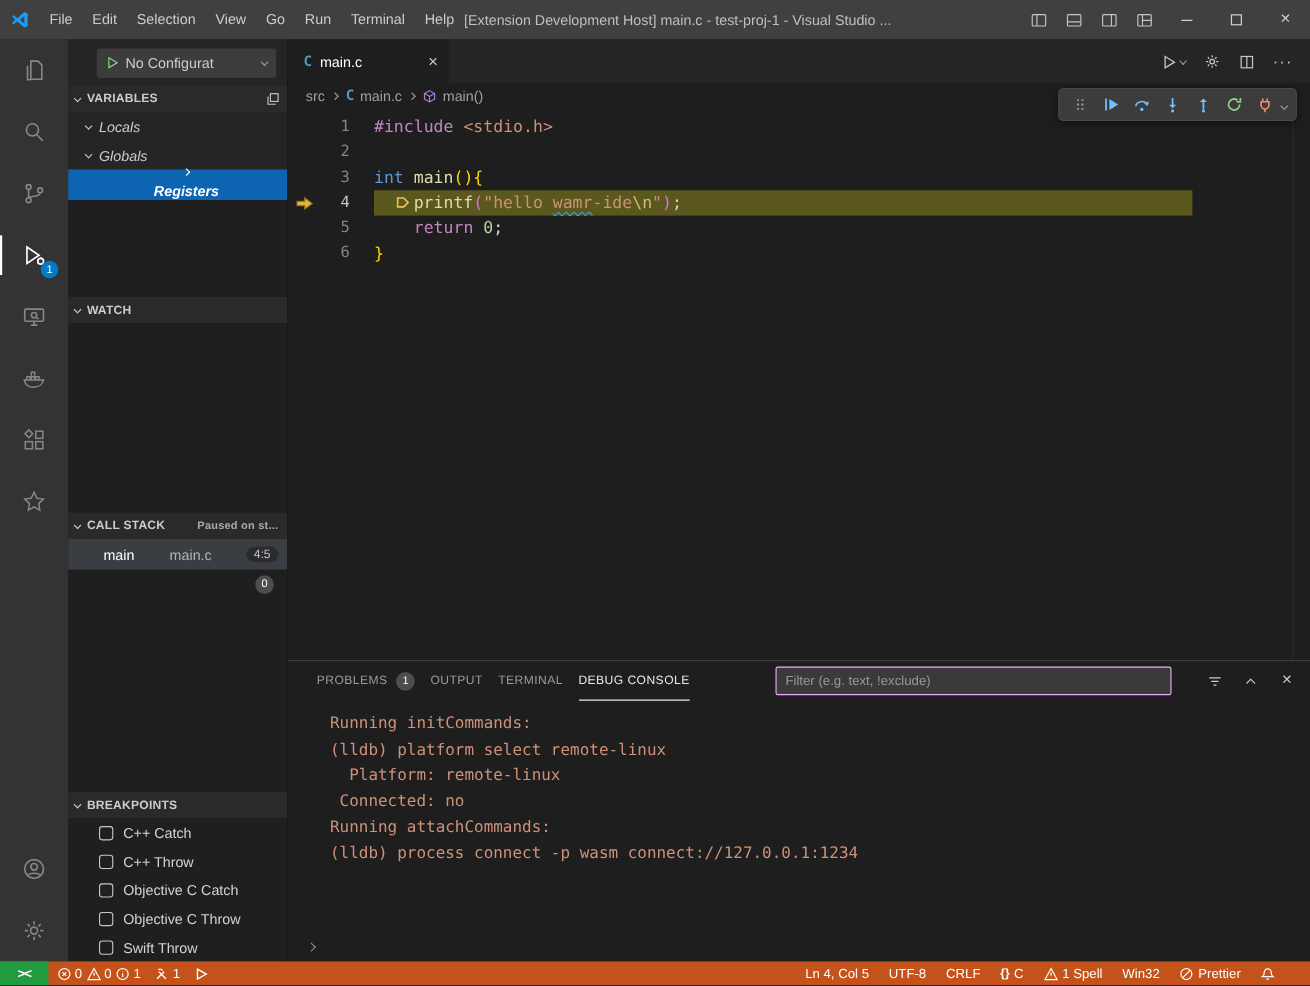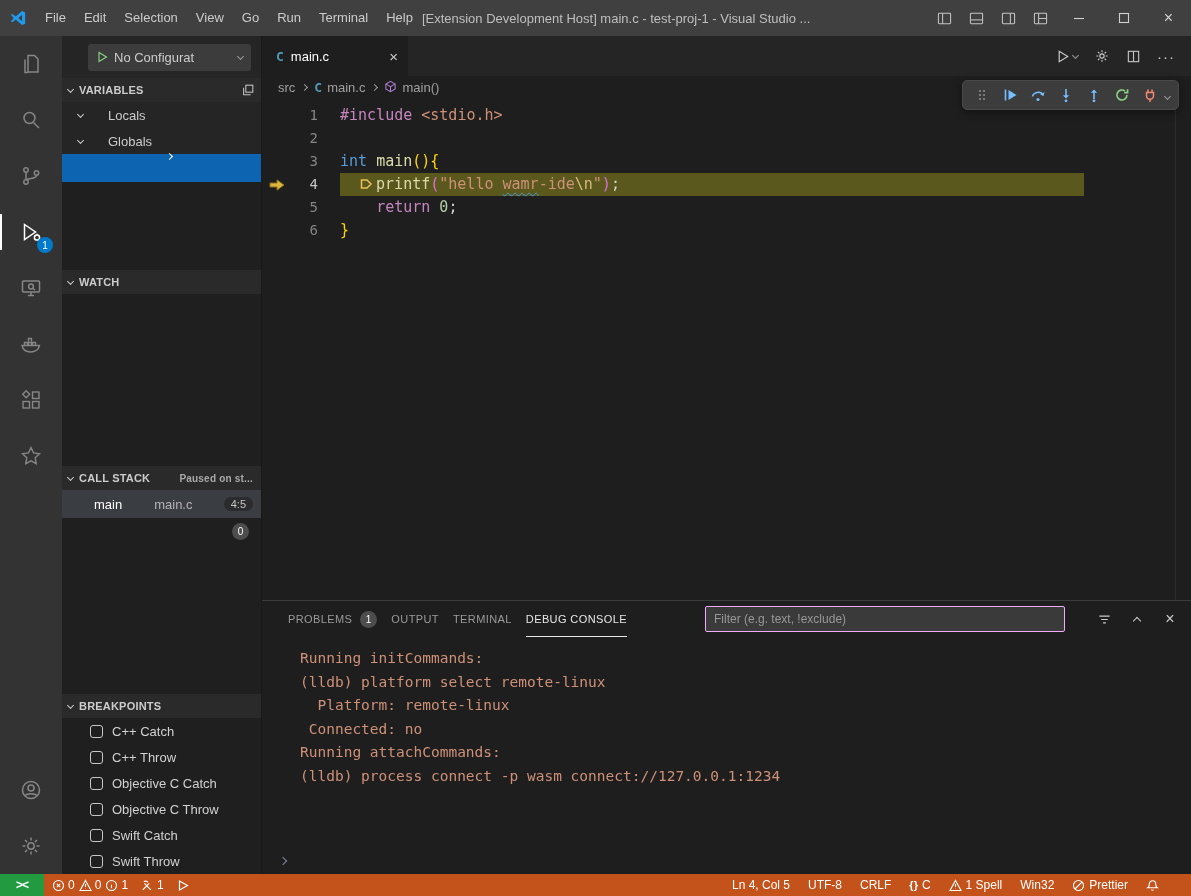--- a/index.html
+++ b/index.html
@@ -37,21 +37,21 @@
   
   .sidebar { width:200px; background:#212122; display:flex; flex-direction:column; flex-shrink:0; border-right:1px solid #191919; }
   .runbar { height:42px; background:#252526; display:flex; align-items:center; padding:0 10px 0 26px; }
   .run-select { flex:1; height:27px; background:#3c3c3c; border-radius:3px; display:flex; align-items:center; gap:6px; padding:0 8px; cursor:pointer; }
   .run-label { flex:1; color:#cccccc; font-size:13px; white-space:nowrap; overflow:hidden; }
   .sec-header { height:24px; background:#2a2a2b; display:flex; align-items:center; padding:0 6px 0 6px; gap:6px;
                 font-size:11px; font-weight:bold; color:#cccccc; letter-spacing:.2px; cursor:pointer; }
   .sec-header .hspacer { flex:1; }
   .sec-status { font-size:10px; font-weight:bold; color:#a9a9a9; padding-right:2px; white-space:nowrap; }
   .tree { background:#252526; }
-  .tree-row { height:26px; display:flex; align-items:center; gap:25px; padding-left:16px; color:#cccccc; cursor:pointer; }
+  .tree-row { height:26px; display:flex; align-items:center; gap:7px; padding-left:16px; color:#cccccc; cursor:pointer;font-style:italic; }
   .tree-row.selected { height:28px; background:var(--selection-blue,#0d64b0); color:#ffffff;flex-direction:column; }
   .fill { background:#1f1f20; }
   .f1 { height:88px; } .f2 { height:172px; } .f3 { flex:1; }
   .cs-row { height:28px; background:#3a3d41; display:flex; align-items:center; padding:0 8px 0 32px; gap:8px; cursor:pointer; }
   .cs-fn { color:#ffffff; }
   .cs-file { color:#b4b4b4; margin-left:24px; }
   .cs-pos { margin-left:auto; background:#2b2b2e; border-radius:8px; padding:1px 7px; font-size:11px; color:#c5c5c5; }
   .zero-row { height:26px; background:#1f1f20; display:flex; align-items:center; justify-content:flex-end; padding-right:12px; }
   .round-badge { min-width:17px; height:17px; border-radius:9px; background:#4d4d4d; color:#ffffff; font-size:10px;
                  display:flex; align-items:center; justify-content:center; padding:0 4px; }
@@ -73,21 +73,21 @@
   .tabbar { height:40px; background:#252526; display:flex; align-items:stretch; }
   .tab { width:146px; background:#1e1e1e; display:flex; align-items:center; gap:7px; padding:0 10px 0 14px; cursor:pointer; }
   .tab-label { color:#ffffff; font-size:13px; }
   .tab-close { margin-left:auto; color:#cccccc; font-size:15px; line-height:1; cursor:pointer; }
   .cicon { color:#519aba; font-weight:bold; font-size:13px; font-family:"DejaVu Sans Mono",monospace; }
   .tab-actions { margin-left:auto; display:flex; align-items:center; gap:16px; padding-right:16px; color:#c5c5c5; }
   .ta-btn { display:flex; align-items:center; gap:3px; cursor:pointer; }
   .dots { font-size:15px; letter-spacing:1px; line-height:1; }
 
   .breadcrumbs { height:22px; display:flex; align-items:center; gap:7px; padding-left:16px; color:#a0a0a0; font-size:13px; background:#1e1e1e; }
-  .bc-item { display:flex; gap:5px; cursor:pointer; }
+  .bc-item { display:flex; align-items:center; gap:5px; cursor:pointer; }
 
   .code-area { flex:1; position:relative; font-family:"DejaVu Sans Mono","Liberation Mono",monospace; font-size:15px; padding-top:6px; overflow:hidden; }
   .code-area::after { content:""; position:absolute; right:15px; top:0; bottom:0; width:1px; background:rgba(255,255,255,0.06); }
   .code-line { display:flex; height:23px; line-height:23px; }
   .gutter { width:78px; flex-shrink:0; position:relative; text-align:right; padding-right:22px; color:#858585; font-size:14px; cursor:pointer; }
   .code-line.current .gutter { color:#c6c6c6; }
   .ct { white-space:pre; cursor:text; }
   .code-line.current .ct { background:var(--current-line-olive,#5a581d); width:744px; }
   .tk-pp{color:#C586C0} .tk-kw{color:#569CD6} .tk-fn{color:#DCDCAA} .tk-str{color:#CE9178}
   .tk-esc{color:#D7BA7D} .tk-num{color:#B5CEA8} .tk-b1{color:#FFD700} .tk-b2{color:#DA70D6} .tk-pl{color:#D4D4D4}
@@ -337,24 +337,20 @@
             <span class="bp-check"></span>
             <span class="bp-label">C++ Throw</span>
           </div>
           <div class="bp-row">
             <span class="bp-check"></span>
             <span class="bp-label">Objective C Catch</span>
           </div>
           <div class="bp-row">
             <span class="bp-check"></span>
             <span class="bp-label">Objective C Throw</span>
-          </div>
-          <div class="bp-row">
-            <span class="bp-check"></span>
-            <span class="bp-label">Swift Catch</span>
           </div>
           <div class="bp-row">
             <span class="bp-check"></span>
             <span class="bp-label">Swift Throw</span>
           </div>
         </div>
     </div>
 
     <div class="main">
       <div class="tabbar">

